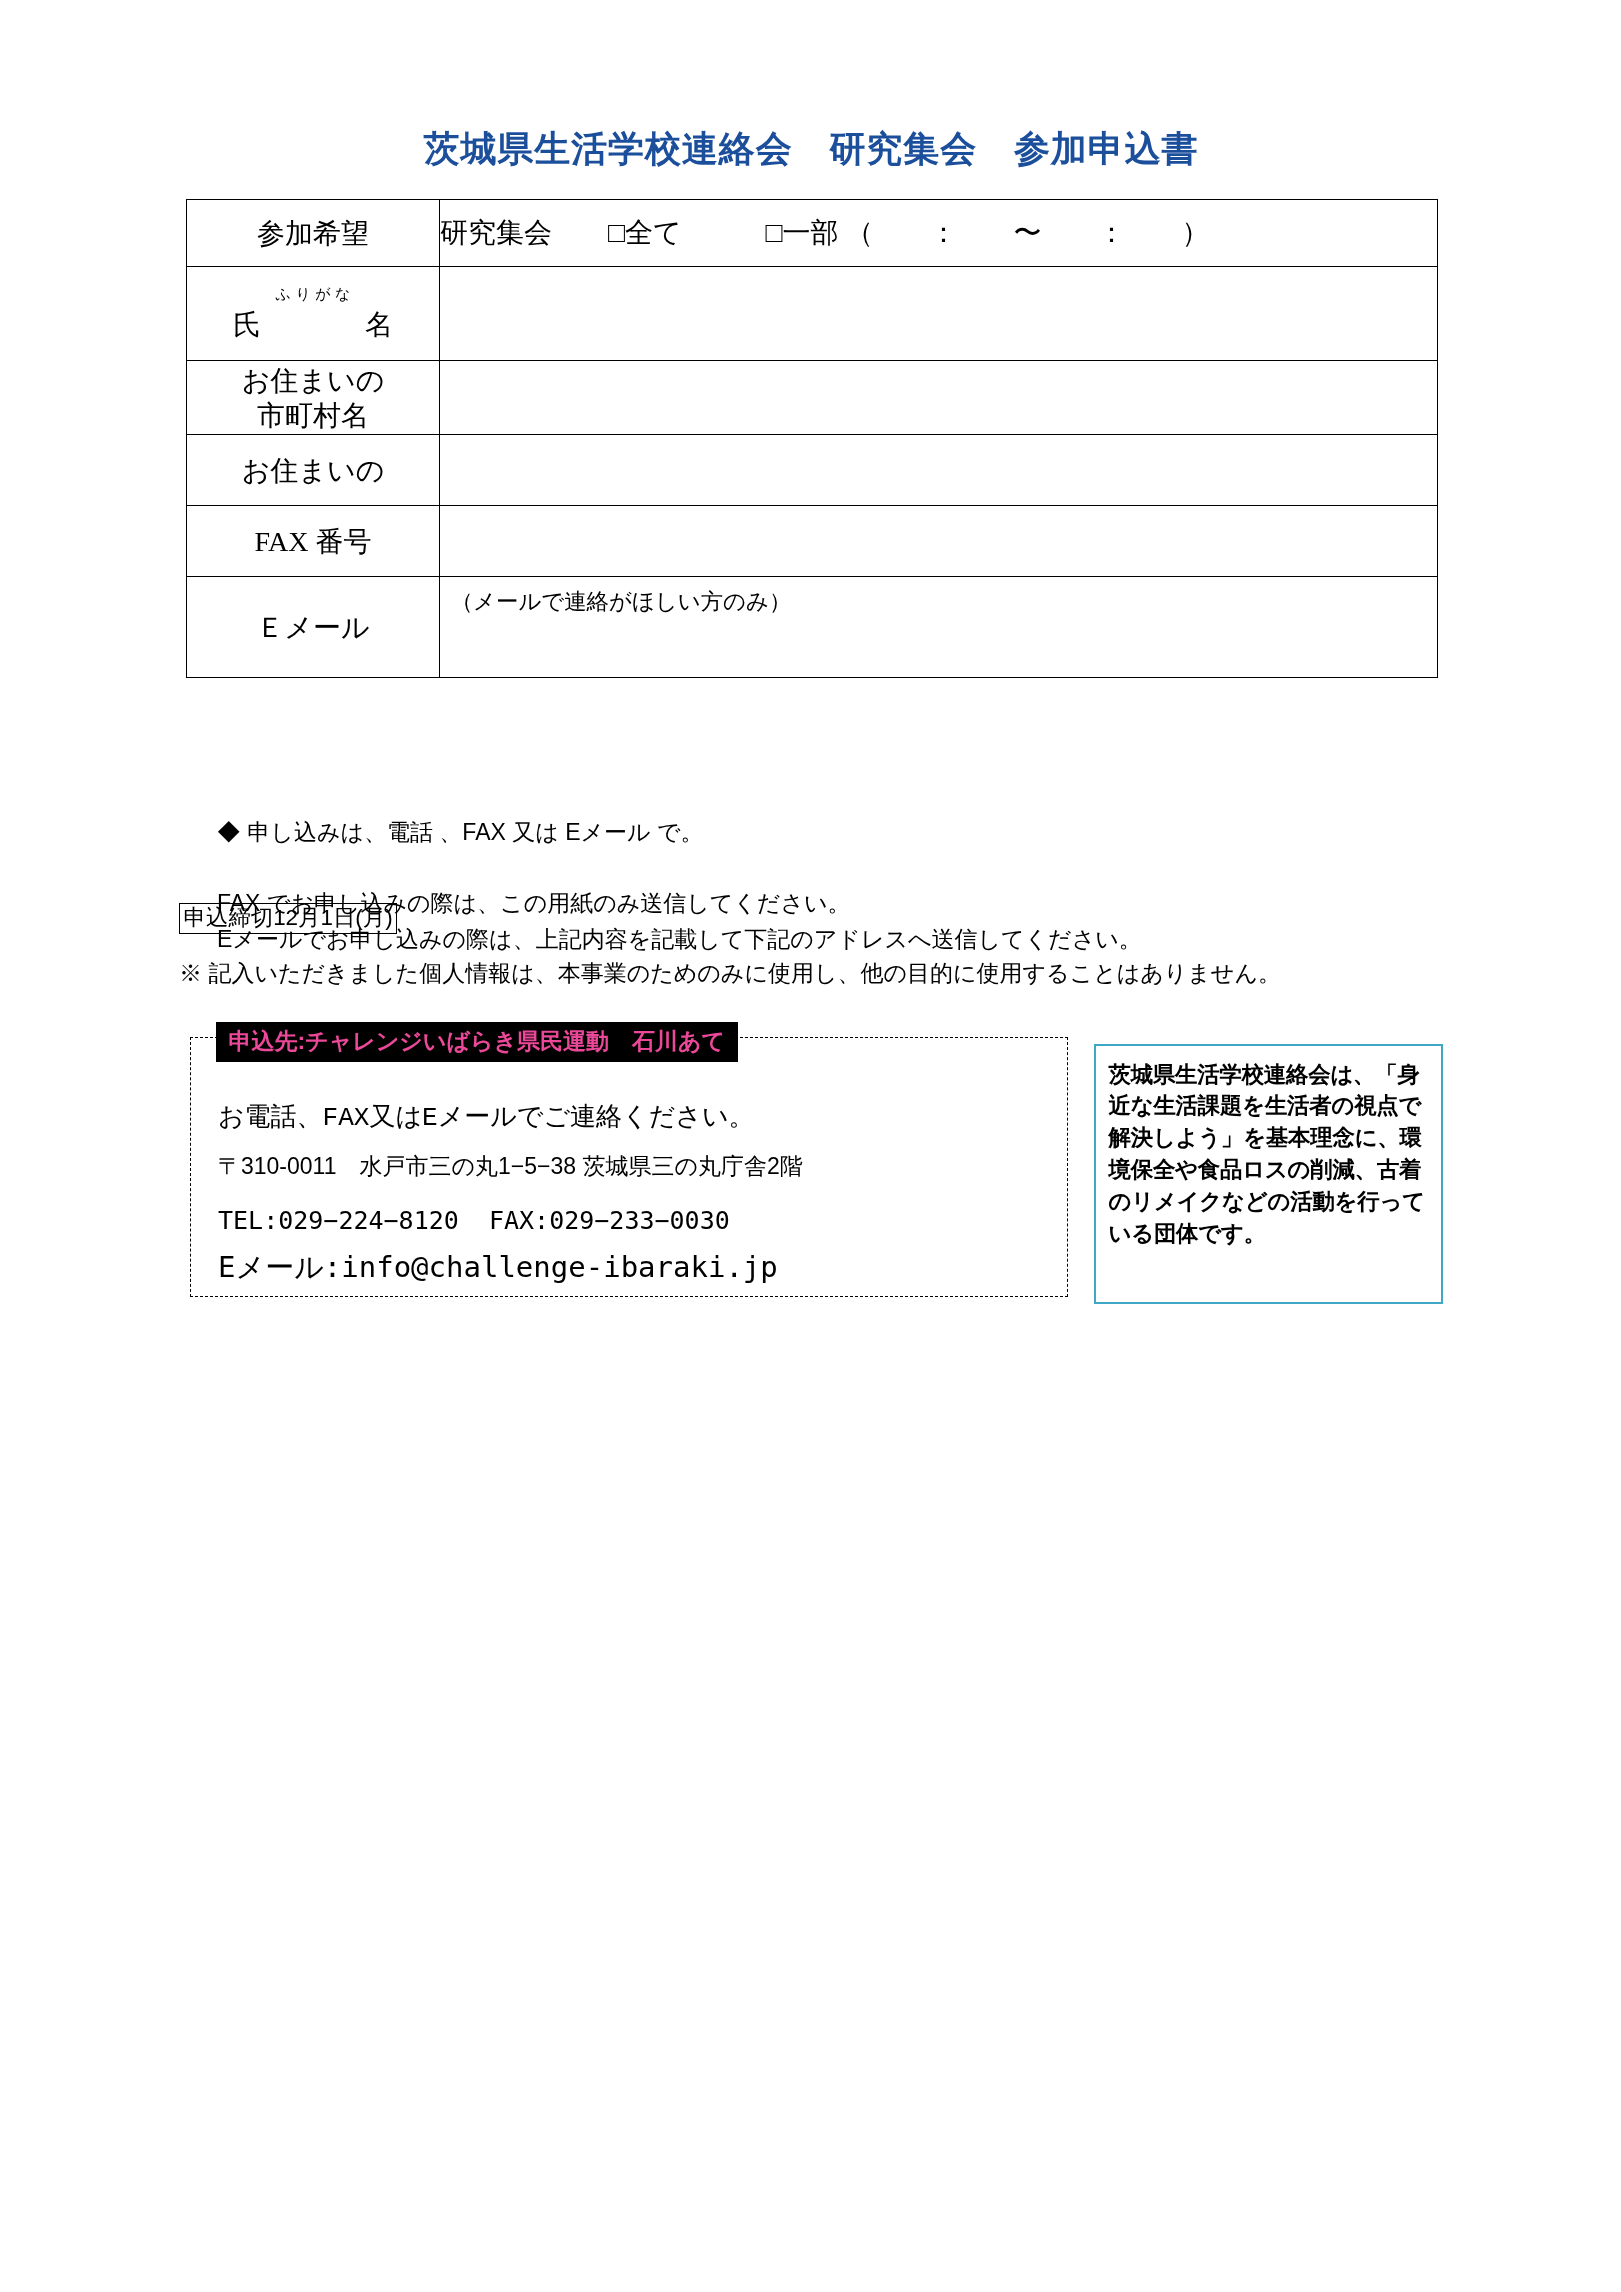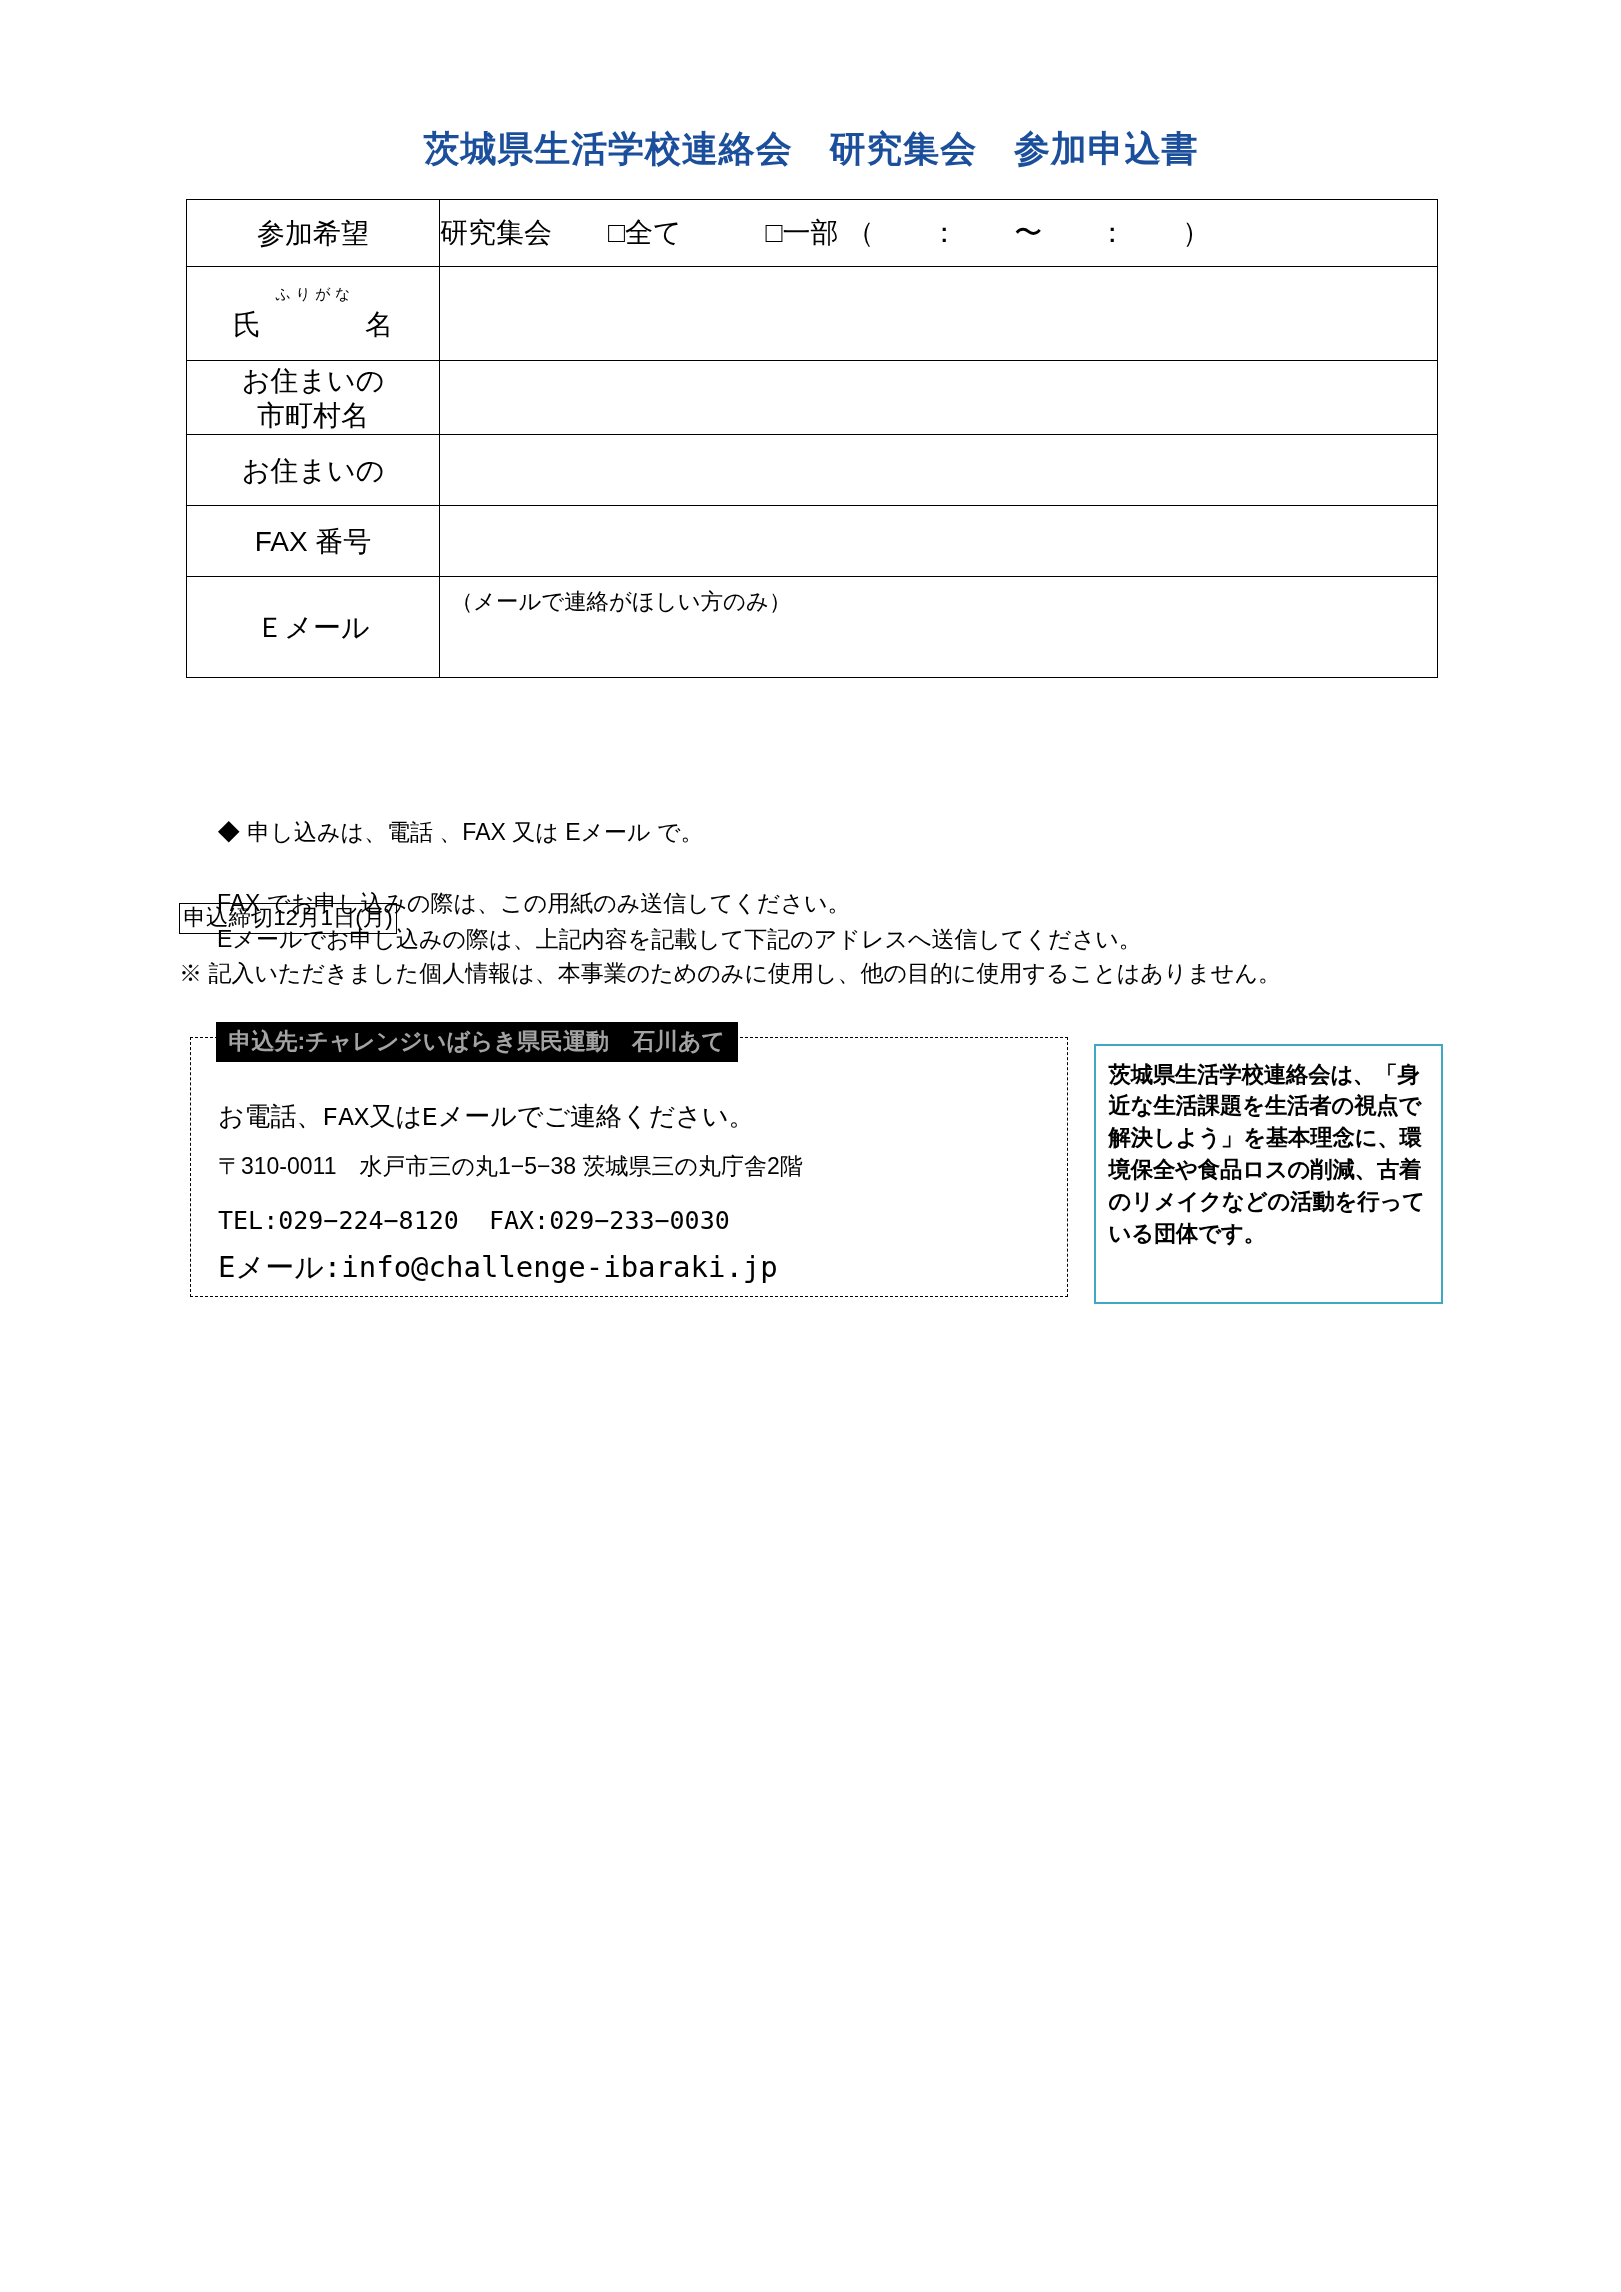--- a/index.html
+++ b/index.html
@@ -38,20 +38,21 @@
   }
 
   
   .form-table {
     position: absolute;
     top: 199px;
     left: 186px;
     width: 1252px;
     border-collapse: collapse;
     table-layout: fixed;
+    font-family: Liberation Serif, serif;
   }
   .form-table td {
     border: 0.9px solid #000000;
     padding: 0;
     vertical-align: middle;
   }
   .col-label { width: 253px; }
   .cell-label {
     text-align: center;
     font-size: 28px;
@@ -135,21 +136,21 @@
     width: 878px;
     height: 260px;
     border: 1.8px dashed #000000;
     box-sizing: border-box;
   }
   .contact-header {
     position: absolute;
     top: -16px;
     left: 25px;
     background: #000000;
-    color: #a3a3a3;
+    color: #ec4899;
     font-size: 23px;
     font-weight: bold;
     padding: 3.6px 12.5px 5.4px 12.5px;
     white-space: pre;
   }
   .contact-line1 {
     position: absolute;
     top: 61px;
     left: 27px;
     font-size: 26px;

